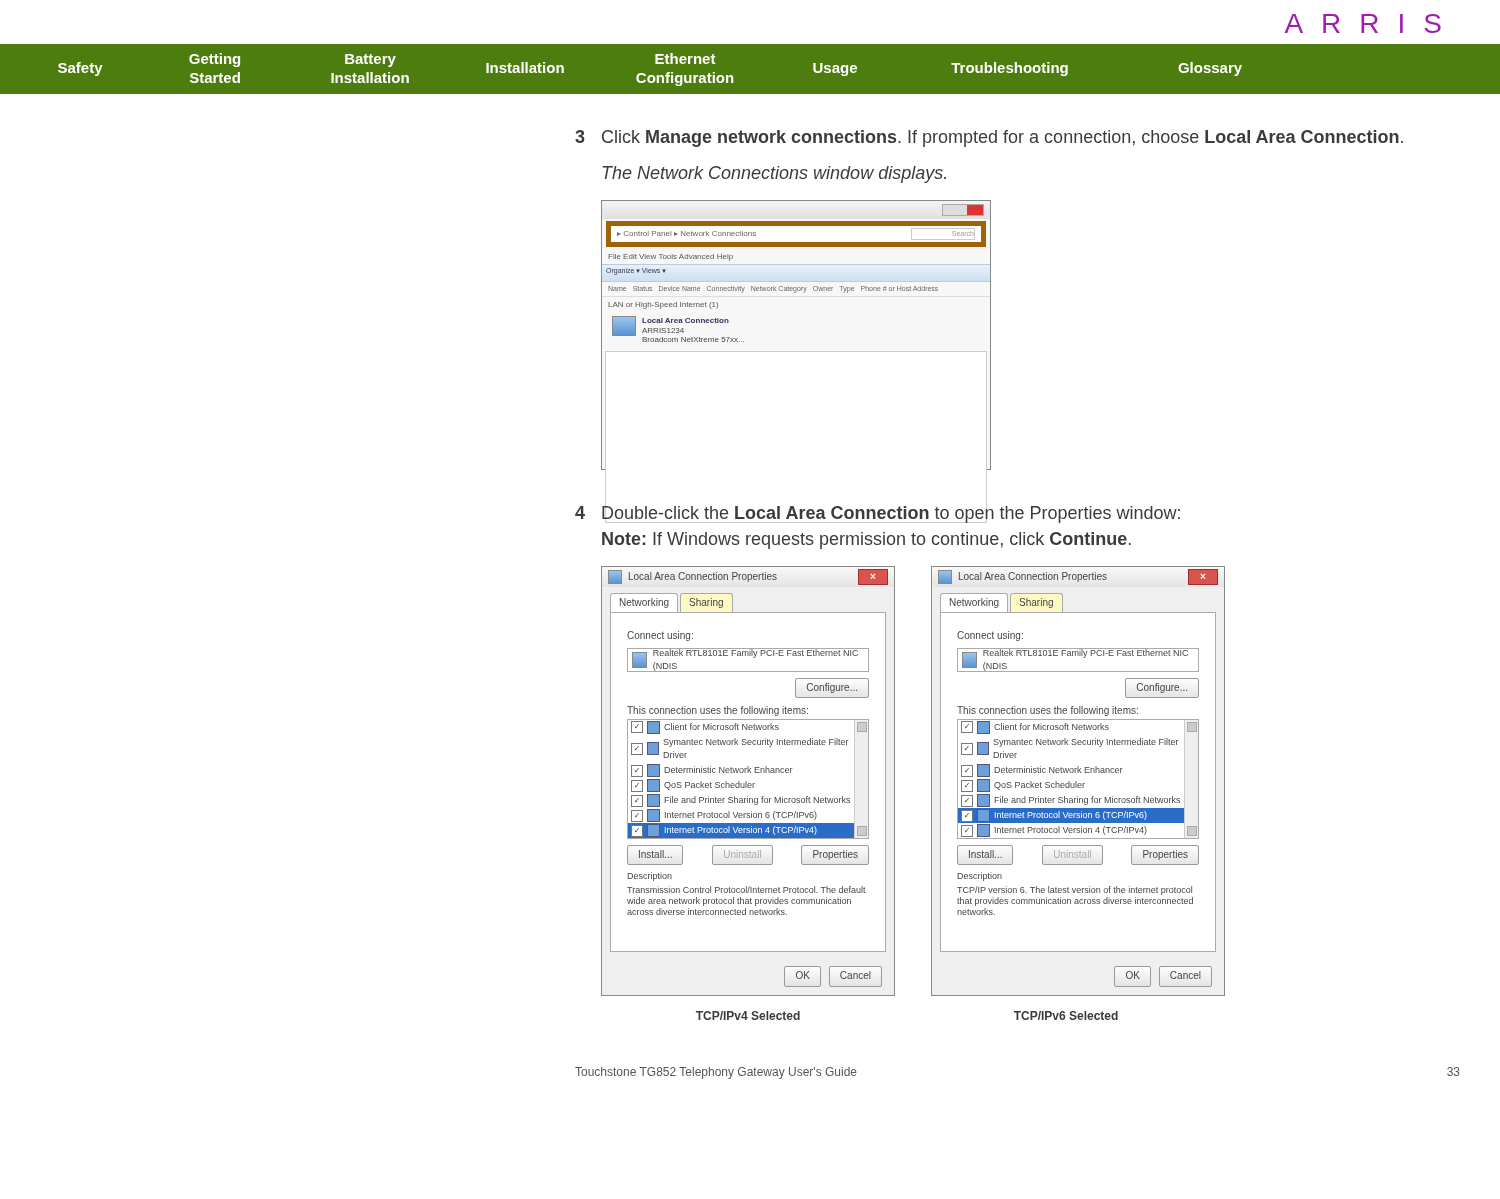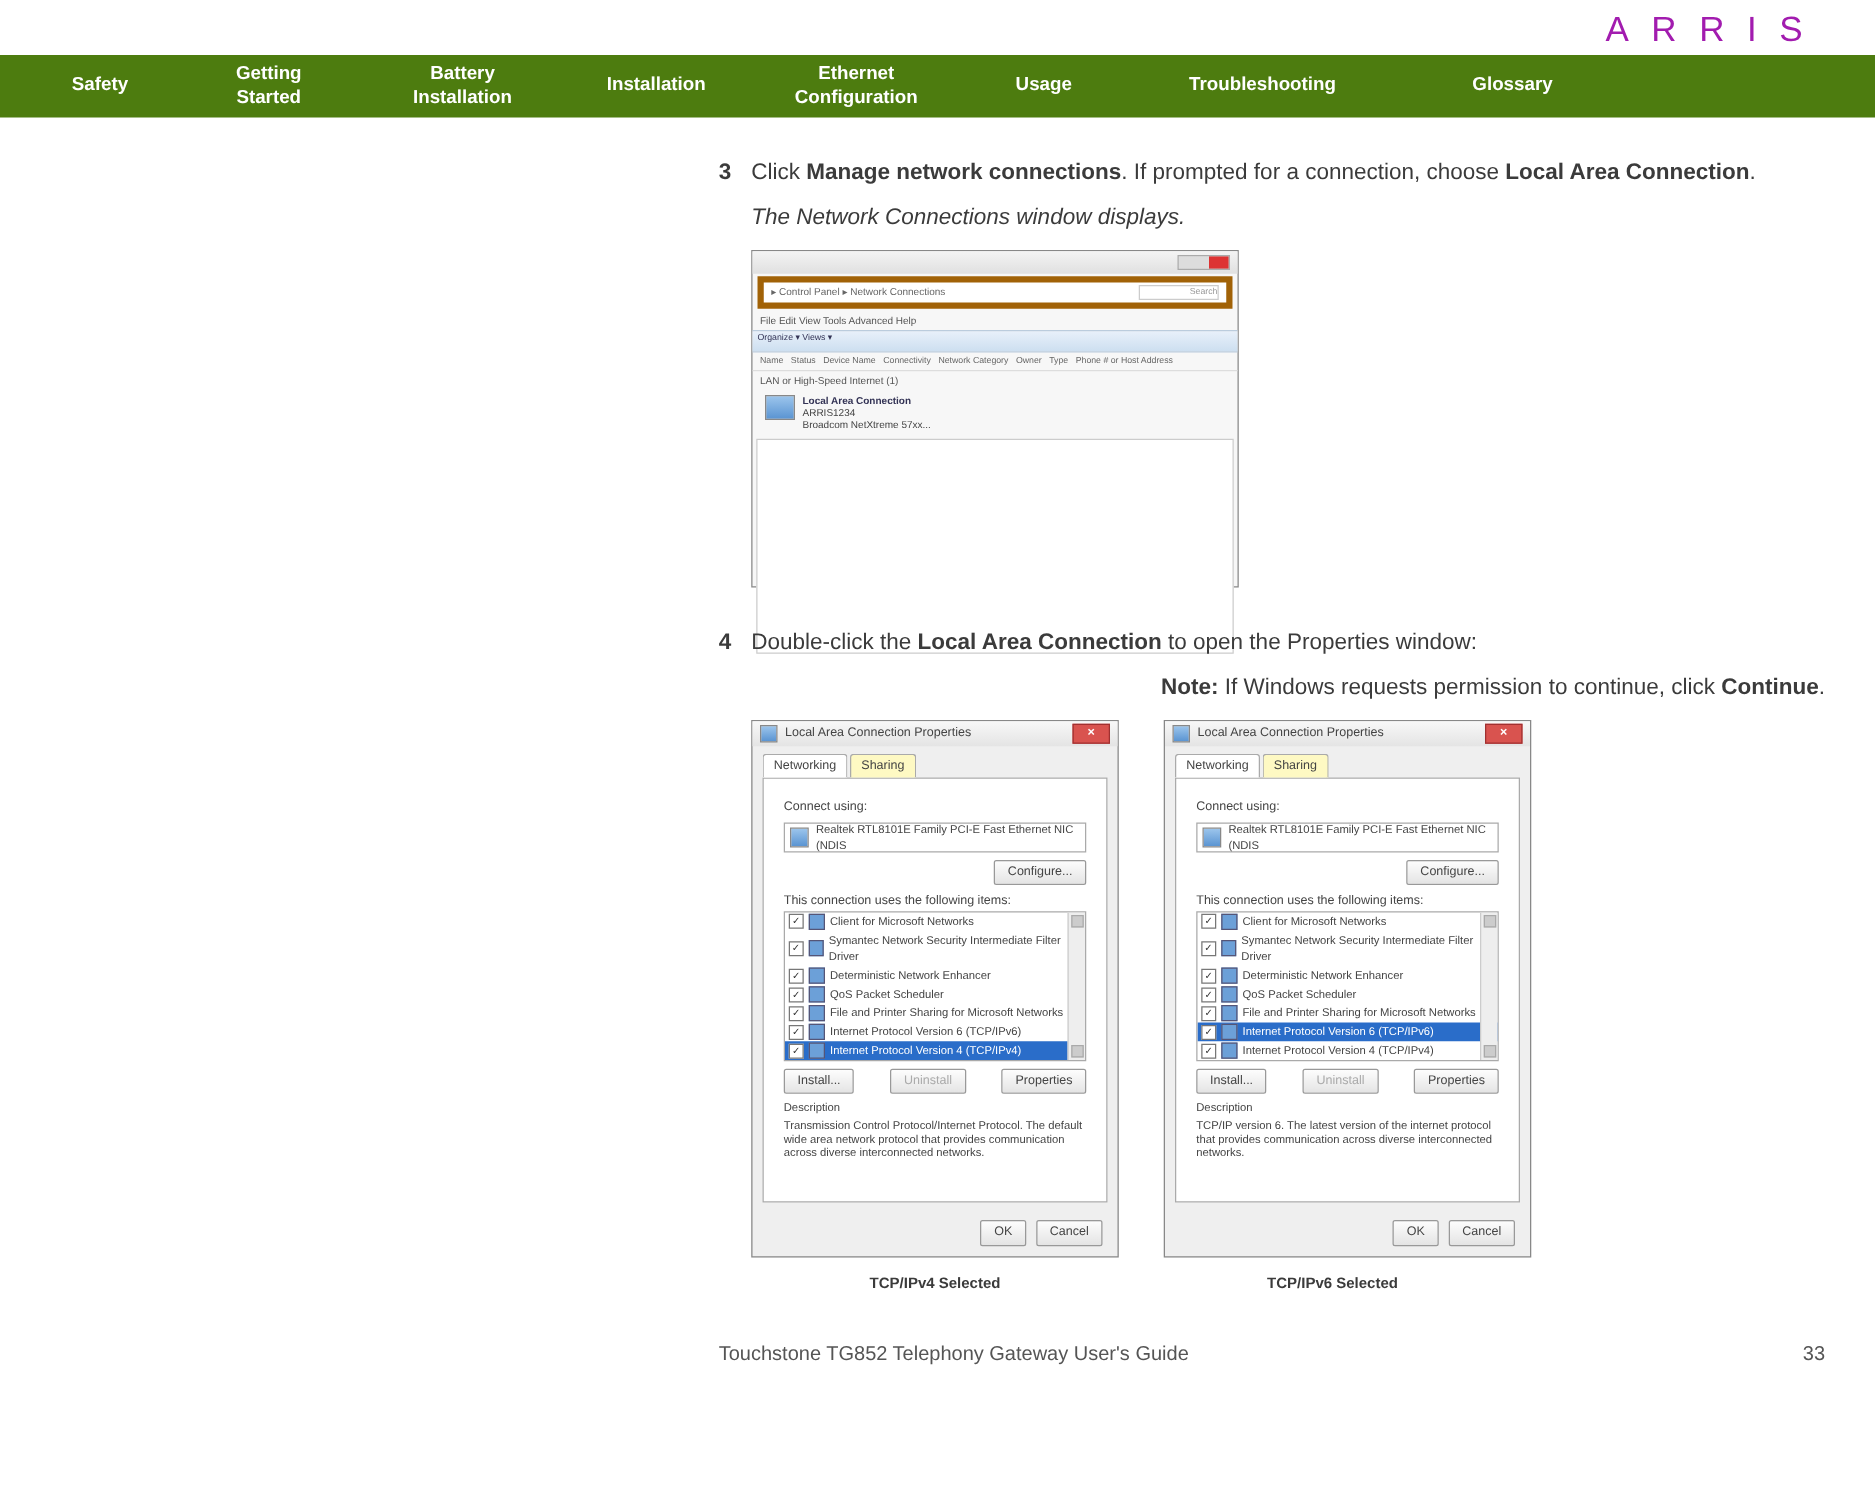--- a/index.html
+++ b/index.html
@@ -286,21 +286,21 @@
     margin-top: 12px;
     font-weight: bold;
     font-size: 12px;
   }
   .captions .cap { width: 294px; text-align: center; }
   .page-footer {
     display: flex;
     justify-content: space-between;
     align-items: center;
     padding: 34px 40px 20px 575px;
-    font-size: 16px;
+    font-size: 12px;
     color: #555;
   }
 </style>
 </head>
 <body>
 
 <div class="logo-bar">ARRIS</div>
 
 <div class="nav">
   <div class="spacer-l"></div>
@@ -363,21 +363,21 @@
         </div>
         <div class="body-white"></div>
       </div>
     </div>
   </div>
 
   <div class="step">
     <div class="step-num">4</div>
     <div class="step-body">
       <span>Double-click the </span><b>Local Area Connection</b><span> to open the Properties window:</span>
-      <div style="margin-top:10px;text-align:right;">
+      <div style="">
         <b>Note:</b><span> If Windows requests permission to continue, click </span><b>Continue</b><span>.</span>
       </div>
 
       <div class="props-row">
 
         <div class="props">
           <div class="titlebar">
             <div class="ico"></div>
             <span>Local Area Connection Properties</span>
             <div class="close">×</div>

